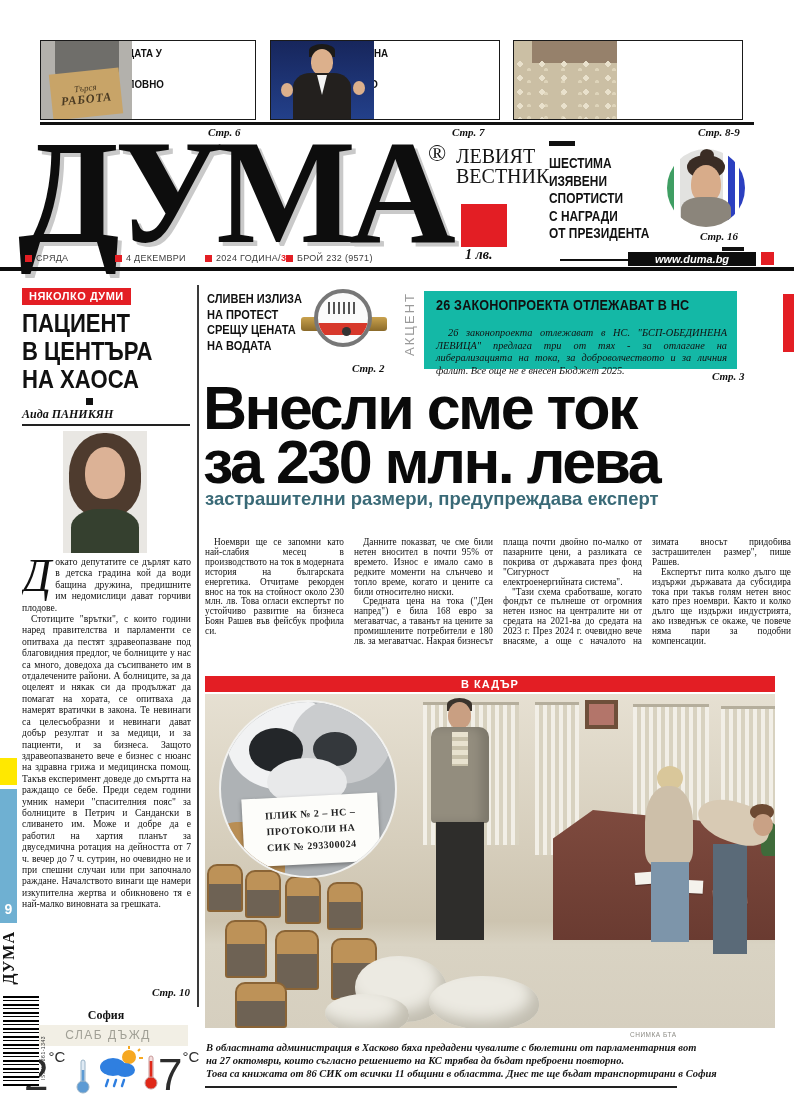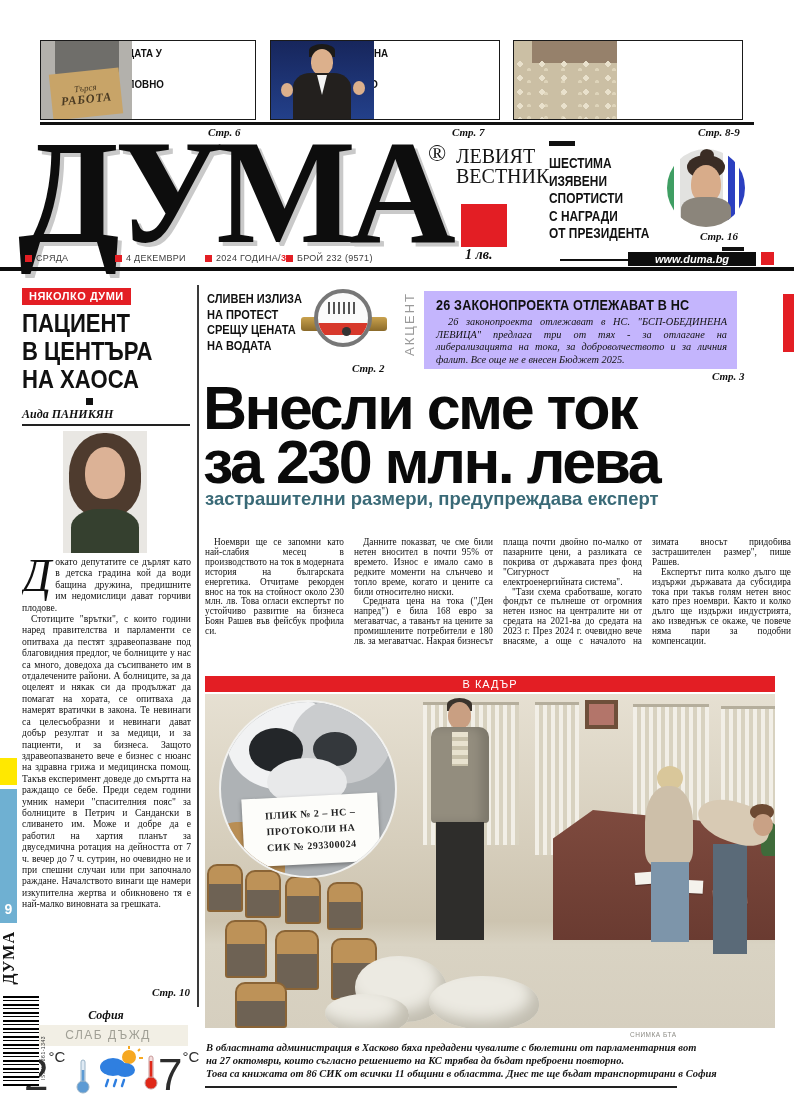--- a/index.html
+++ b/index.html
@@ -56,21 +56,21 @@
   .ed-body{position:absolute;left:22px;top:556px;width:169px;height:428px;overflow:hidden;
            font-family:"Liberation Serif",serif;font-size:9.6px;line-height:11.4px;text-align:justify;}
   .ed-body p{margin:0;text-indent:9px;}
   .ed-body p.dropcap{text-indent:0;}
   .dropcap::first-letter{float:left;font-family:"Liberation Serif",serif;font-style:italic;
            font-size:46px;line-height:34px;padding:3px 4px 0 0;}
   .ed-page{position:absolute;left:22px;top:986px;width:168px;text-align:right;}
 
   
   .wx-city{position:absolute;left:22px;top:1008px;width:168px;text-align:center;
-           font-family:"Liberation Serif",serif;font-style:italic;font-weight:bold;font-size:12px;}
+           font-family:"Liberation Serif",serif;font-weight:bold;font-size:12px;}
   .wx-band{position:absolute;left:28px;top:1025px;width:160px;height:21px;background:#f2efe5;color:#a09f95;
            font-size:12px;line-height:21px;text-align:center;letter-spacing:1.5px;}
   .wx-temp{position:absolute;top:1048px;font-size:44px;font-weight:normal;color:#2c2c2c;font-family:"Liberation Sans",sans-serif;}
   .wx-temp sup{font-size:15px;vertical-align:28px;letter-spacing:0;}
 
   
   .rail-yellow{position:absolute;left:0;top:758px;width:17px;height:27px;background:#ffe800;}
   .rail-blue{position:absolute;left:0;top:789px;width:17px;height:134px;background:#6fb0d2;}
   .rail-blue span{position:absolute;bottom:6px;left:0;width:100%;text-align:center;color:#fff;font-weight:bold;font-size:14px;}
   .rail-duma{position:absolute;left:0;top:927px;width:17px;height:62px;display:flex;align-items:center;justify-content:center;}
@@ -88,36 +88,36 @@
   .meter .pipe{position:absolute;left:0;top:30px;width:86px;height:14px;background:linear-gradient(180deg,#c9a24e,#8a6a2a);border-radius:3px;}
   .meter .dial{position:absolute;left:13px;top:2px;width:58px;height:58px;border-radius:50%;background:#fbfbfb;border:4px solid #777;box-sizing:border-box;overflow:hidden;}
   .meter .ticks{position:absolute;left:10px;top:9px;width:30px;height:12px;background:repeating-linear-gradient(90deg,#555 0 2px,transparent 2px 5px);}
   .meter .band{position:absolute;left:0;top:30px;width:100%;height:12px;background:#d7382b;}
   .meter .knob{position:absolute;left:24px;top:34px;width:9px;height:9px;border-radius:50%;background:#333;}
   .pr-page{position:absolute;left:352px;top:362px;}
 
   
   .ak-label{position:absolute;left:399px;top:292px;width:20px;height:76px;display:flex;align-items:flex-start;justify-content:center;}
   .ak-label span{writing-mode:vertical-rl;transform:rotate(180deg);color:#9a9a9a;font-size:13px;letter-spacing:2px;}
-  .ak-box{position:absolute;left:424px;top:291px;width:313px;height:78px;background:#c4b5fd;box-sizing:border-box;padding:6px 10px 0 12px;}
+  .ak-box{position:absolute;left:424px;top:291px;width:313px;height:78px;background:#14b8a6;box-sizing:border-box;padding:6px 10px 0 12px;}
   .ak-title{font-size:14px;font-weight:bold;transform:scaleX(.9);transform-origin:0 0;width:111%;letter-spacing:.2px;}
-  .ak-text{margin-top:3px;font-family:"Liberation Serif",serif;font-style:italic;font-size:10.3px;line-height:12.6px;text-align:justify;text-indent:12px;}
+  .ak-text{margin-top:14px;font-family:"Liberation Serif",serif;font-style:italic;font-size:10.3px;line-height:12.6px;text-align:justify;text-indent:12px;}
   .ak-redblock{position:absolute;left:783px;top:294px;width:11px;height:58px;background:#e31e24;}
   .ak-page{position:absolute;left:712px;top:370px;}
 
   
   .hl{position:absolute;left:203px;font-weight:bold;font-size:61px;letter-spacing:-2.5px;line-height:1;color:#0a0a0a;}
   .deck{position:absolute;left:205px;top:487px;font-size:18.5px;line-height:23px;font-weight:bold;color:#3a6a77;}
   .cols{position:absolute;left:205px;top:538px;width:586px;height:137px;overflow:hidden;
         column-count:4;column-gap:10px;font-family:"Liberation Serif",serif;font-size:9.3px;line-height:9.9px;text-align:justify;}
   .cols p{margin:0;text-indent:9px;}
 
   
   .kicker{position:absolute;left:205px;top:676px;width:570px;height:16px;background:#e31e24;color:#fff;
-          font-weight:normal;font-size:11px;line-height:16px;text-align:center;letter-spacing:1px;}
+          font-weight:bold;font-size:11px;line-height:16px;text-align:center;letter-spacing:1px;}
   .photo{position:absolute;left:205px;top:694px;width:570px;height:334px;overflow:hidden;
          background:linear-gradient(180deg,#e6e0d2 0%,#d6cebc 45%,#cdc4b0 68%,#d9d3c3 75%,#d6cfbf 100%);}
   .window{position:absolute;background:repeating-linear-gradient(90deg,#f2efe7 0 4px,#d8d2c0 4px 8px);border-top:3px solid #b5ae9c;}
   .frame{position:absolute;left:380px;top:6px;width:33px;height:29px;background:#b3756a;border:4px solid #6e4f3a;box-sizing:border-box;}
   .desk{position:absolute;left:348px;top:116px;width:222px;height:130px;background:linear-gradient(180deg,#7e4a3e,#6a3b31);
         clip-path:polygon(18% 0,100% 14%,100% 100%,0 100%,0 22%);}
   .paper{position:absolute;background:#f4f2ec;box-shadow:0 1px 1px rgba(0,0,0,.3);}
   .man-head{position:absolute;left:243px;top:8px;width:23px;height:27px;border-radius:50% 50% 46% 46%;background:#c99f82;}
   .man-hair{position:absolute;left:242px;top:4px;width:25px;height:13px;border-radius:50% 50% 0 0;background:#3a332c;}
   .man-jacket{position:absolute;left:226px;top:33px;width:58px;height:96px;border-radius:10px 10px 4px 4px;background:#938d7e;box-shadow:inset -8px 0 10px rgba(0,0,0,.15);}

